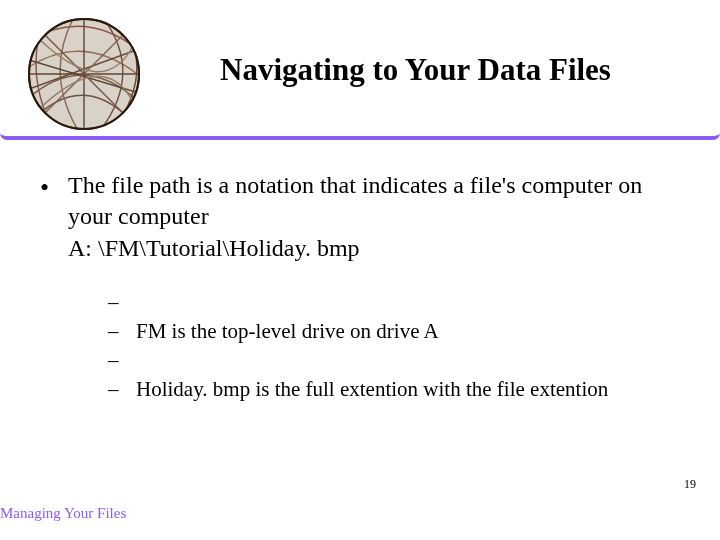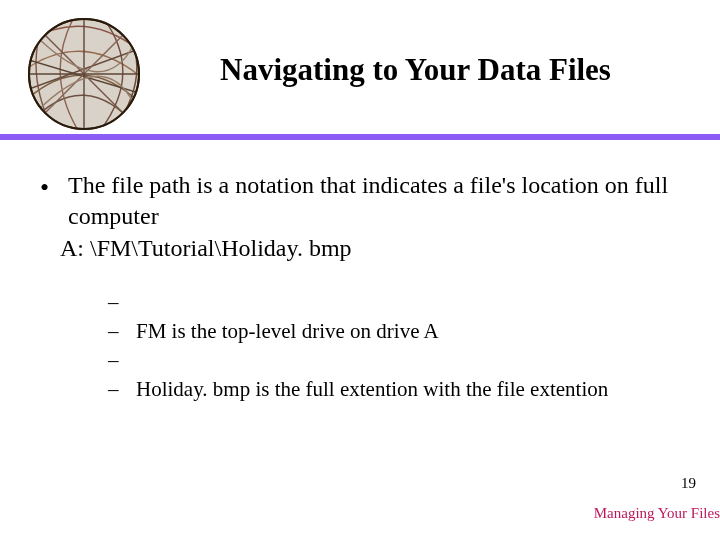--- a/index.html
+++ b/index.html
@@ -8,21 +8,22 @@
     height: 540px;
     background: #ffffff;
     font-family: "Times New Roman", Times, serif;
     color: #000000;
     position: relative;
     overflow: hidden;
   }
   .header {
     position: relative;
     height: 140px;
-    border-bottom: 6px solid #8b5cf6;
+    border-bottom: 4px solid #8b5cf6;
+    border-radius: 7px;
   }
   .logo {
     position: absolute;
     left: 14px;
     top: 14px;
     width: 140px;
     height: 120px;
   }
   .title {
     position: absolute;
@@ -45,21 +46,21 @@
     width: 28px;
     flex: 0 0 28px;
     font-size: 26px;
     padding-top: 1px;
   }
   .bullet-text {
     flex: 1;
   }
   .path-line {
     font-size: 24px;
-    margin-left: 20px;
+    margin-left: 28px;
     margin-top: 2px;
     line-height: 1.28;
   }
   .sublist {
     margin-top: 24px;
     margin-left: 68px;
   }
   .sub-row {
     display: flex;
     align-items: flex-start;
@@ -68,29 +69,29 @@
   }
   .sub-dash {
     width: 28px;
     flex: 0 0 28px;
   }
   .footer-title {
     position: absolute;
     bottom: 18px;
     left: 0;
     width: 100%;
-    text-align: right;
+    text-align: left;
     font-size: 15px;
-    color: #be185d;
+    color: #8b5cf6;
   }
   .page-num {
     position: absolute;
     right: 24px;
     bottom: 48px;
-    font-size: 15px;
+    font-size: 12px;
     color: #000;
   }
 </style>
 </head>
 <body>
 
 <div class="header">
   <svg class="logo" viewBox="0 0 140 120">
     <defs>
       <clipPath id="circ">
@@ -118,21 +119,21 @@
       <path d="M20,100 Q90,30 120,90" stroke="#8b6f5a"></path>
     </g>
     <circle cx="70" cy="60" r="55" fill="none" stroke="#2a1a0a" stroke-width="2"></circle>
   </svg>
   <div class="title">Navigating to Your Data Files</div>
 </div>
 
 <div class="content">
   <div class="bullet-row">
     <div class="bullet-dot">•</div>
-    <div class="bullet-text">The file path is a notation that indicates a file's location on full computer</div>
+    <div class="bullet-text">The file path is a notation that indicates a file's computer on your computer</div>
   </div>
   <div class="path-line">A: \FM\Tutorial\Holiday. bmp</div>
 
   <div class="sublist">
     <div class="sub-row">
       <div class="sub-dash">–</div>
     </div>
     <div class="sub-row">
       <div class="sub-dash">–</div>
       <div>FM is the top-level drive on drive A</div>

